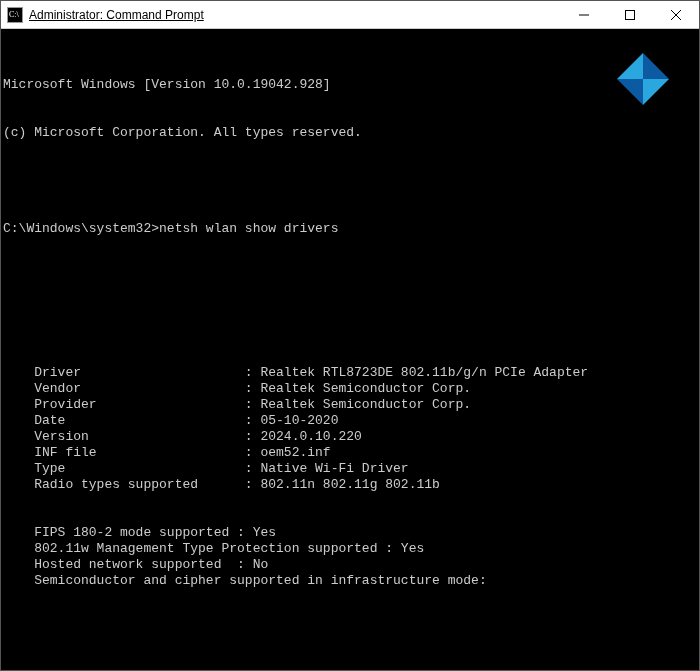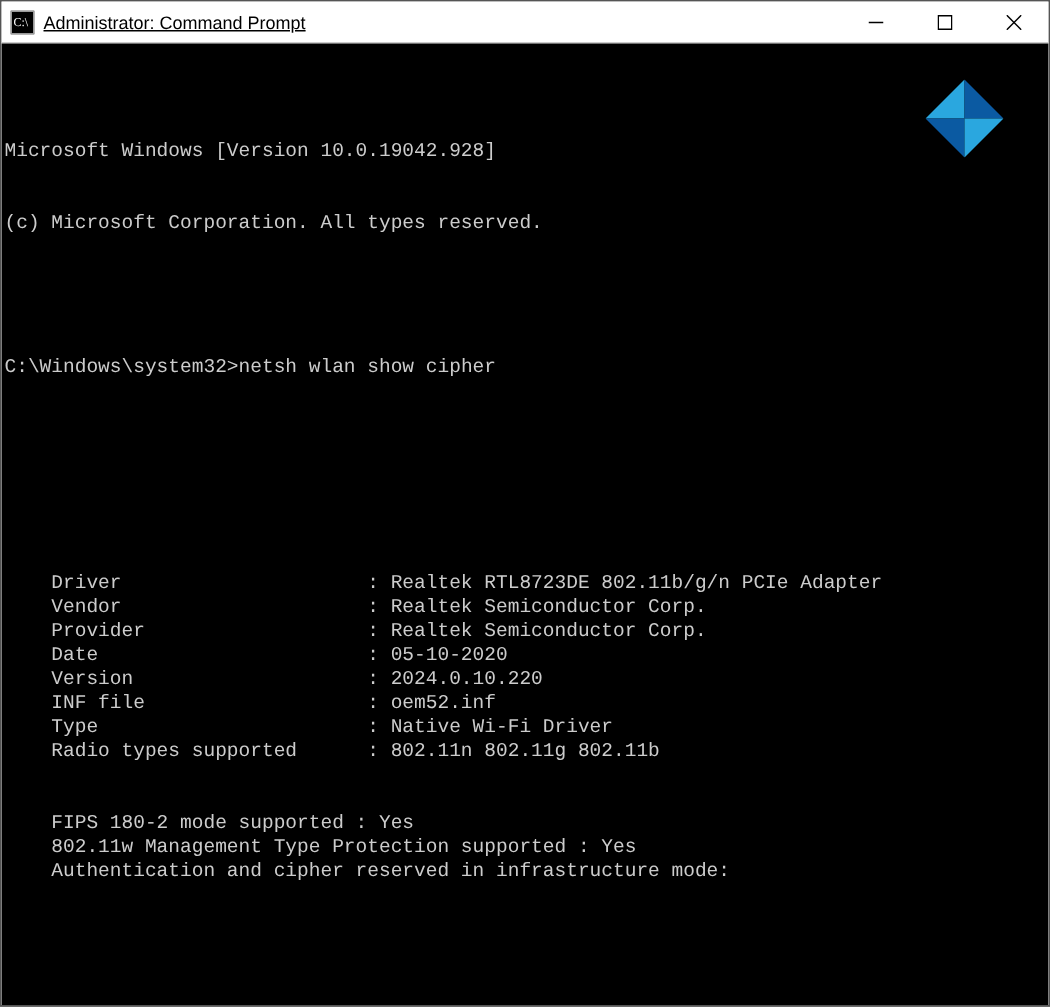--- a/index.html
+++ b/index.html
@@ -36,21 +36,21 @@
   }
   .terminal {
     position: relative;
     width: 100%;
     height: calc(100% - 28px);
     background: #000;
     color: #cccccc;
     font-family: Consolas, "Courier New", monospace;
     font-size: 13px;
     line-height: 16px;
-    padding: 16px 2px;
+    padding: 0 2px;
     white-space: pre;
     overflow: hidden;
   }
   .logo {
     position: absolute;
     top: 24px;
     right: 30px;
     width: 52px;
     height: 52px;
   }
@@ -90,19 +90,19 @@
 <div class="terminal">
   <svg class="logo" viewBox="0 0 52 52">
     <polygon points="0,26 26,0 26,26" fill="#2aa7df"></polygon>
     <polygon points="26,0 52,26 26,26" fill="#0b5aa2"></polygon>
     <polygon points="0,26 26,26 26,52" fill="#0b5aa2"></polygon>
     <polygon points="26,26 52,26 26,52" fill="#2aa7df"></polygon>
   </svg>
   <span class="row">Microsoft Windows [Version 10.0.19042.928]</span>
   <span class="row">(c) Microsoft Corporation. All types reserved.</span>
   <span class="row">&nbsp;</span>
-  <span class="row"><span>C:\Windows\system32&gt;</span><span>netsh wlan show cipher</span></span>
+  <span class="row"><span>C:\Windows\system32&gt;</span><span>netsh wlan show drivers</span></span>
   <span class="row">&nbsp;</span>
   <span class="row">&nbsp;</span>
   <div id="fields-container"><span class="row">    Driver                     : Realtek RTL8723DE 802.11b/g/n PCIe Adapter</span><span class="row">    Vendor                     : Realtek Semiconductor Corp.</span><span class="row">    Provider                   : Realtek Semiconductor Corp.</span><span class="row">    Date                       : 05-10-2020</span><span class="row">    Version                    : 2024.0.10.220</span><span class="row">    INF file                   : oem52.inf</span><span class="row">    Type                       : Native Wi-Fi Driver</span><span class="row">    Radio types supported      : 802.11n 802.11g 802.11b</span></div>
-  <div id="extra-container"><span class="row">    FIPS 180-2 mode supported : Yes</span><span class="row">    802.11w Management Type Protection supported : Yes</span><span class="row">    Authentication and cipher reserved in infrastructure mode:</span></div>
+  <div id="extra-container"><span class="row">    FIPS 180-2 mode supported : Yes</span><span class="row">    802.11w Management Type Protection supported : Yes</span><span class="row">    Hosted network supported  : No</span><span class="row">    Semiconductor and cipher supported in infrastructure mode:</span></div>
   
 </div>
 
 </body></html>

